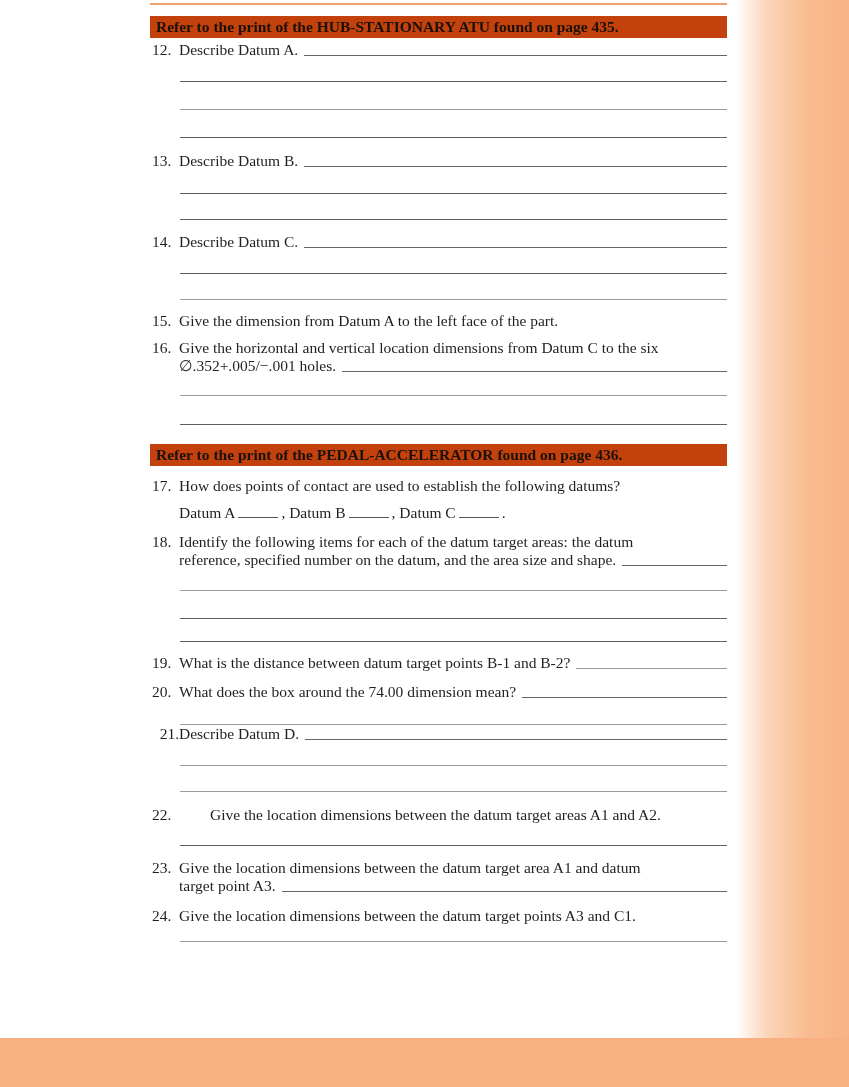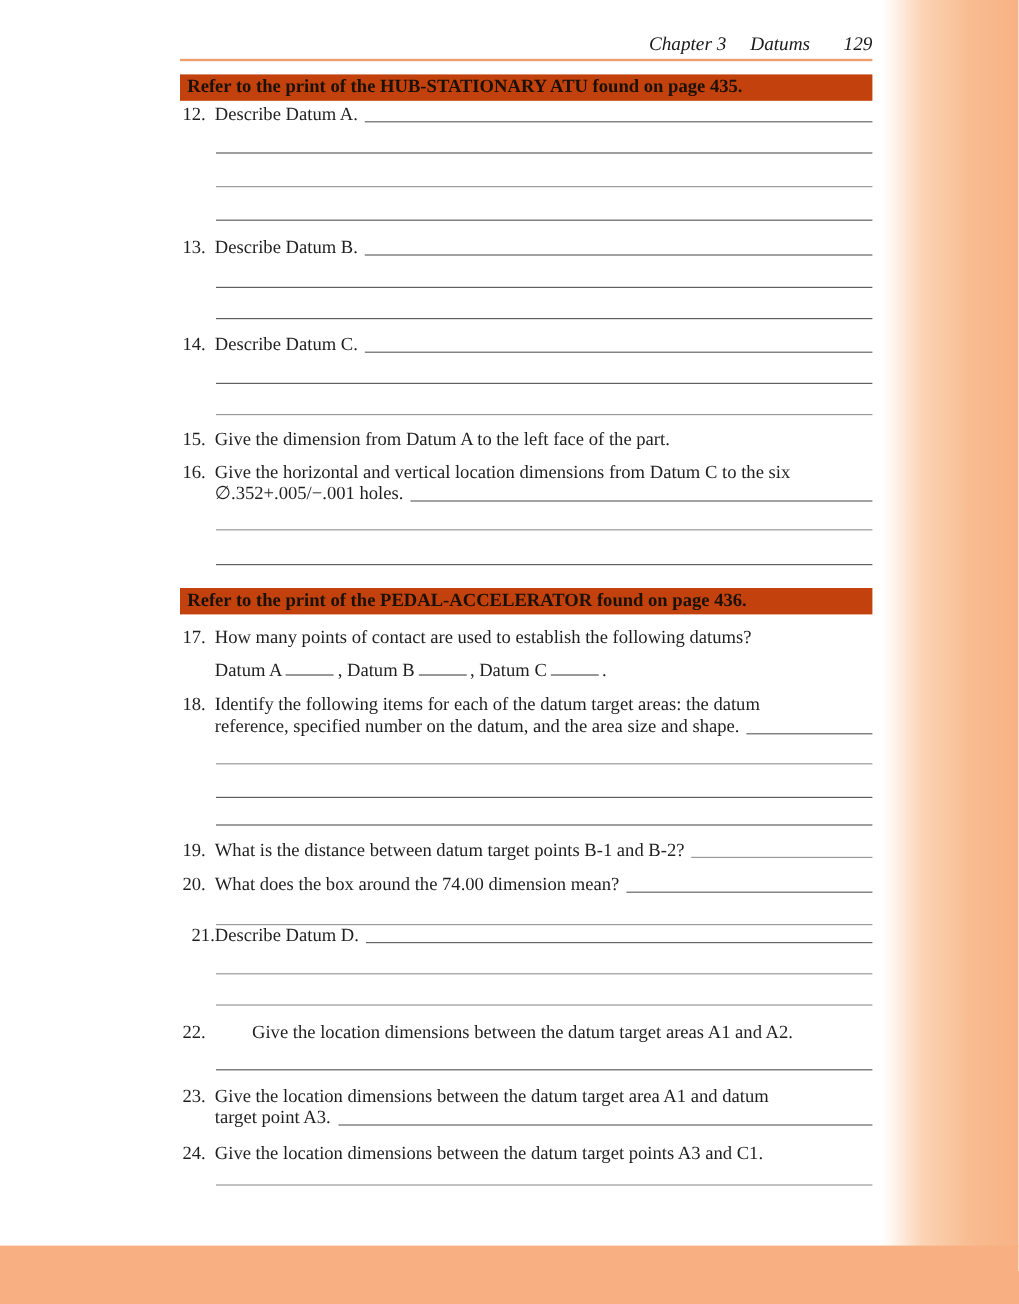--- a/index.html
+++ b/index.html
@@ -40,23 +40,20 @@
 </style>
 </head>
 <body>
 
 <div class="page">
   <div class="right-band"></div>
   <div class="bottom-bar"></div>
 
   <div class="content">
 
-    <div class="header">
-      <span>Chapter 3</span><span class="hsp1">Datums</span><span class="hsp2">129</span>
-    </div>
     <div class="rule"></div>
 
     <div class="banner" style="margin-top:11px;">Refer to the print of the HUB-STATIONARY ATU found on page 435.</div>
 
     <div class="q" style="margin-top:3px;">
       <span class="qnum">12.</span>
       <div class="qbody">
         <div class="qline">
           <span class="qt">Describe Datum A.</span>
           <span class="fill"></span>
@@ -109,21 +106,21 @@
       </div>
     </div>
     <div class="blank ln-l" style="height:20px;"></div>
     <div class="blank ln-d" style="height:28px;"></div>
 
     <div class="banner" style="margin-top:19px;">Refer to the print of the PEDAL-ACCELERATOR found on page 436.</div>
 
     <div class="q" style="margin-top:11px;">
       <span class="qnum">17.</span>
       <div class="qbody">
-        <div><span class="qt">How many points of contact are used to establish the following datums?</span></div>
+        <div><span class="qt">How does points of contact are used to establish the following datums?</span></div>
         <div style="margin-top:9px;">
           <span class="qt">Datum A</span><span class="sfill"></span><span class="qt">, Datum B</span><span class="sfill"></span><span class="qt">, Datum C</span><span class="sfill"></span><span class="qt">.</span>
         </div>
       </div>
     </div>
 
     <div class="q" style="margin-top:11px;">
       <span class="qnum">18.</span>
       <div class="qbody">
         <div><span class="qt">Identify the following items for each of the datum target areas: the datum</span></div>

